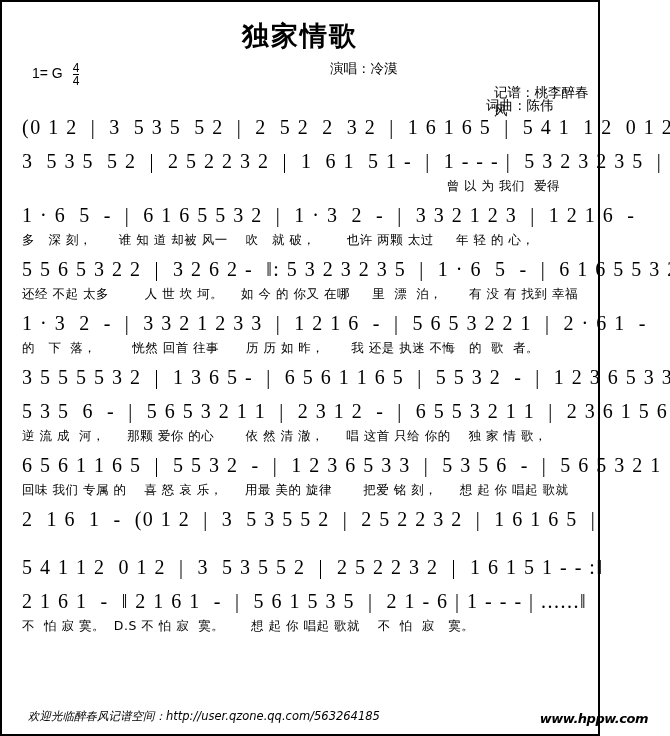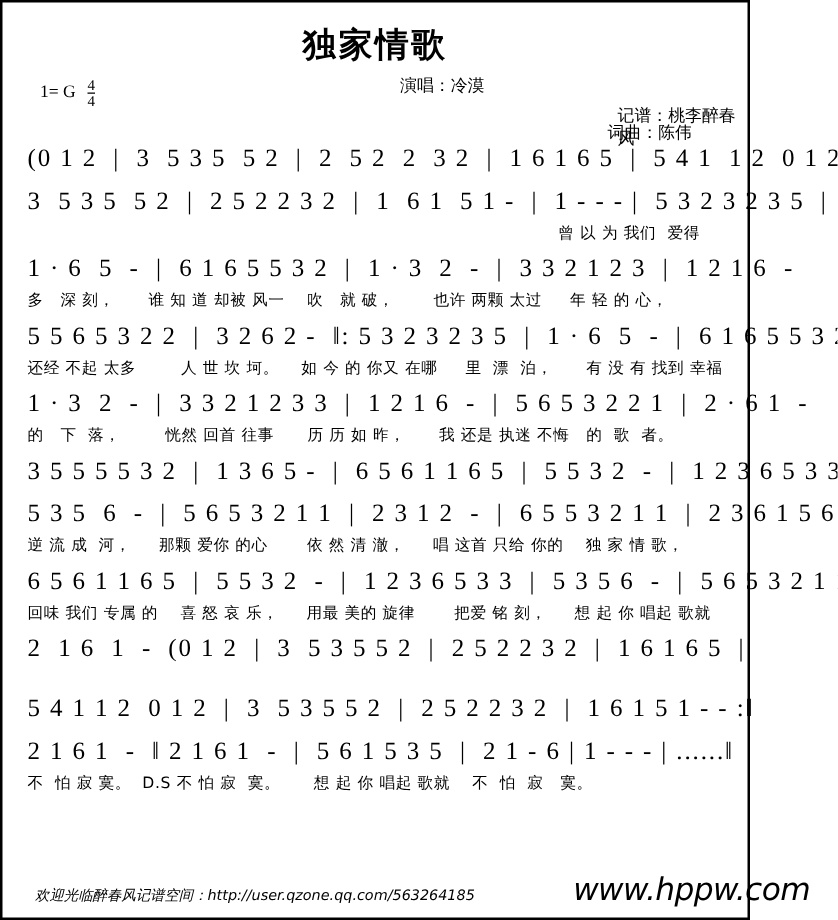--- a/index.html
+++ b/index.html
@@ -36,35 +36,35 @@
     position: relative;
     height: 58px;
     font-size: 13.5px;
     font-family: "DejaVu Sans", sans-serif;
   }
   .key-sig {
     position: absolute;
     left: 30px;
     top: 8px;
     font-size: 14px;
-    font-family: Liberation Serif, serif;
+    font-family: Liberation Sans, sans-serif;
   }
   .key-sig .frac {
     display: inline-block;
     vertical-align: middle;
     text-align: center;
     line-height: 1.0;
     font-size: 12px;
     margin-left: 6px;
   }
   .key-sig .frac .num { display:block; }
   .key-sig .frac .den { display:block; border-top: 1px solid #000; }
   .singer {
     position: absolute;
-    left: 318px;
+    left: 328px;
     top: 6px;
     text-align: right;
   }
   .composer {
     position: absolute;
     left: 484px;
     top: 6px;
     margin-top: 37px;
   }
   .notator {
@@ -114,22 +114,22 @@
     left: 26px;
     bottom: 2px;
     font-size: 11.5px;
     font-family: "DejaVu Sans", sans-serif;
     font-style: italic;
   }
   .footer-right {
     position: absolute;
     right: 24px;
     bottom: 0px;
-    font-size: 25px;
-    font-weight: normal;
+    font-size: 13px;
+    font-weight: bold;
     font-style: italic;
     font-family: "DejaVu Sans", sans-serif;
     letter-spacing: -0.5px;
   }
 </style>
 </head>
 <body>
 
 <div class="sheet">
 

